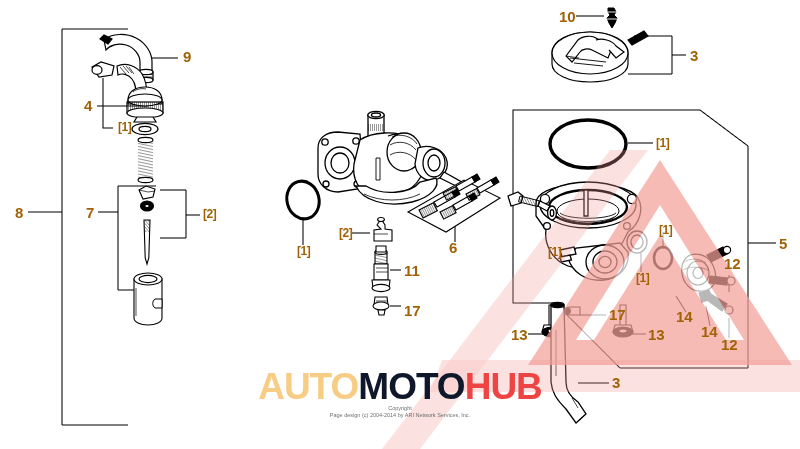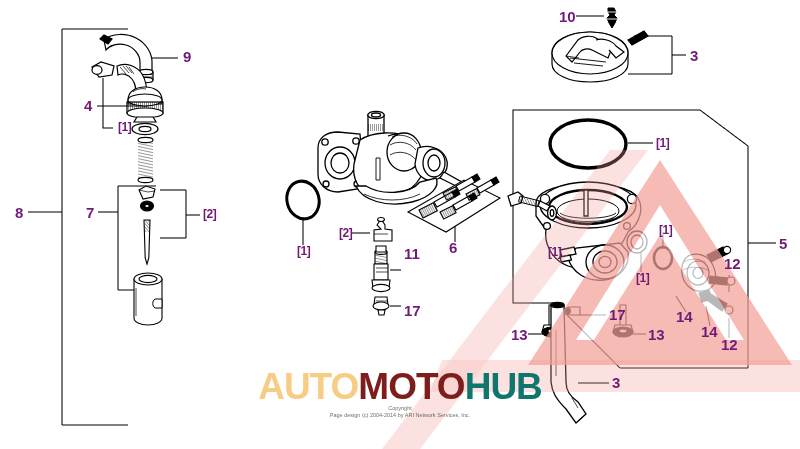--- a/index.html
+++ b/index.html
@@ -21,21 +21,21 @@
     position: absolute;
     left: 0;
     top: 0;
     width: 800px;
     height: 449px;
   }
   .callout {
     position: absolute;
     font-family: "Liberation Sans", sans-serif;
     font-weight: bold;
-    color: #701a75;
+    color: #a16207;
     line-height: 1;
     white-space: nowrap;
     z-index: 6;
   }
   .callout.n-big { font-size: 15px; }
   .callout.n-brk {
     font-size: 12px;
     letter-spacing: -0.5px;
   }
   .copyright {
@@ -57,22 +57,22 @@
     width: 800px;
     text-align: center;
     font-family: "Liberation Sans", sans-serif;
     font-weight: bold;
     font-size: 37px;
     letter-spacing: -1px;
     z-index: 5;
     pointer-events: none;
   }
   #wm-text .w-auto { color: #f7cd86; margin-top: 16px; }
-  #wm-text .w-moto { color: #7f1d1d; }
-  #wm-text .w-hub  { color: #0f766e; }
+  #wm-text .w-moto { color: #0f172a; }
+  #wm-text .w-hub  { color: #ef4444; }
 </style>
 </head>
 <body>
 
 <div id="page">
 
   <svg id="diagram-svg" viewBox="0 0 800 449">
     <defs>
 
       <pattern id="hatchA" width="3" height="3" patternUnits="userSpaceOnUse" patternTransform="rotate(45)">
@@ -459,21 +459,21 @@
   <div class="callout n-brk" style="left:118px;top:121px;">[1]</div>
   <div class="callout n-big" style="left:15px;top:205px;">8</div>
   <div class="callout n-big" style="left:86px;top:205px;">7</div>
   <div class="callout n-brk" style="left:203px;top:208px;">[2]</div>
   <div class="callout n-big" style="left:559px;top:9px;">10</div>
   <div class="callout n-big" style="left:690px;top:48px;">3</div>
   <div class="callout n-brk" style="left:656px;top:137px;">[1]</div>
   <div class="callout n-big" style="left:779px;top:236px;">5</div>
   <div class="callout n-brk" style="left:297px;top:245px;">[1]</div>
   <div class="callout n-brk" style="left:339px;top:227px;">[2]</div>
-  <div class="callout n-big" style="left:404px;top:246px;">11</div>
+  <div class="callout n-big" style="left:404px;top:263px;">11</div>
   <div class="callout n-big" style="left:404px;top:303px;">17</div>
   <div class="callout n-big" style="left:449px;top:240px;">6</div>
   <div class="callout n-brk" style="left:548px;top:246px;">[1]</div>
   <div class="callout n-brk" style="left:636px;top:272px;">[1]</div>
   <div class="callout n-brk" style="left:659px;top:224px;">[1]</div>
   <div class="callout n-big" style="left:724px;top:256px;">12</div>
   <div class="callout n-big" style="left:721px;top:337px;">12</div>
   <div class="callout n-big" style="left:676px;top:309px;">14</div>
   <div class="callout n-big" style="left:701px;top:324px;">14</div>
   <div class="callout n-big" style="left:511px;top:327px;">13</div>

